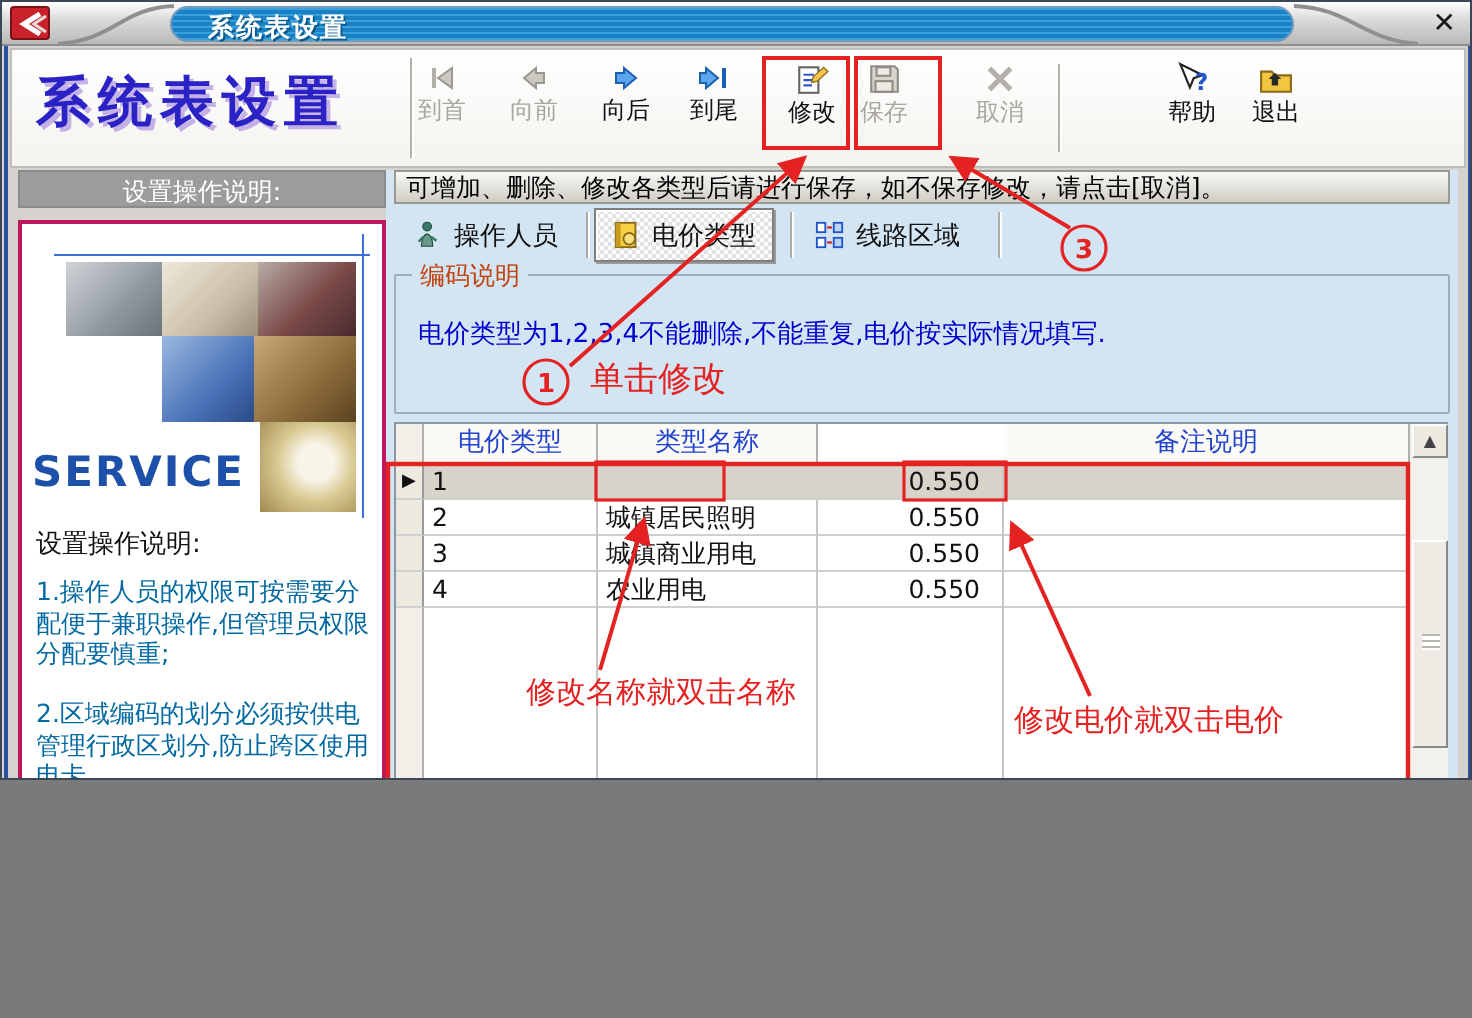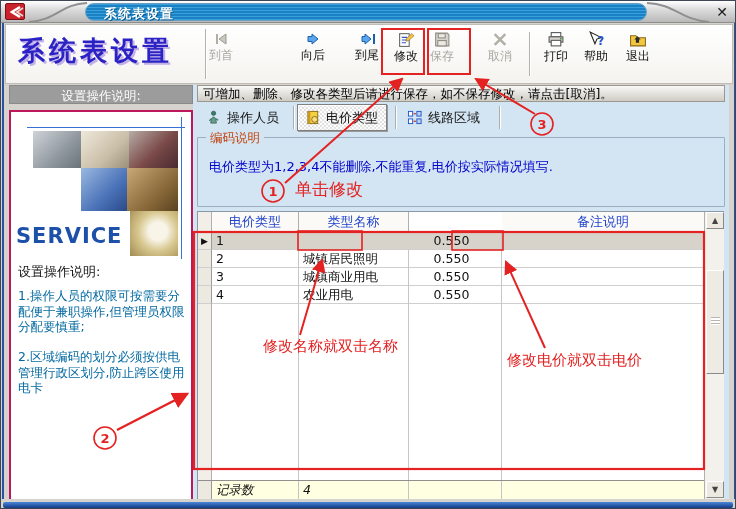--- a/index.html
+++ b/index.html
@@ -1,18 +1,18 @@
 <!DOCTYPE html>
 <html><head>
 <meta charset="utf-8">
 <style>
   html,body{margin:0;padding:0;background:#7a7a7a;}
   *{box-sizing:border-box;}
   #win{
-    position:relative;width:736px;height:509px;margin:0 auto;
+    position:relative;width:736px;height:390px;margin:0 auto;
     background:#d6d3ce;border:1px solid #3c4654;overflow:hidden;
     font-family:"DejaVu Sans",sans-serif;color:#111;
   }
   
   .titlebar{position:absolute;left:0;top:0;width:736px;height:22px;
     background:linear-gradient(#ffffff,#dcdcdc 40%,#b9b9b9);border-bottom:1px solid #8d8d8d;}
   .logo{position:absolute;left:4px;top:2px;width:20px;height:17px;background:#c9222b;
     border:1px solid #7c1016;border-radius:2px;}
   .logo svg{position:absolute;left:1px;top:1px;}
   .title-pill{position:absolute;left:84px;top:2px;width:562px;height:18px;border-radius:9px;
@@ -71,21 +71,21 @@
     font-size:13px;background:#fbfaf6;border-right:1px solid #b0b0b0;border-bottom:1px solid #8f8f8f;}
   .selcol{position:absolute;left:0;background:#f2efe8;border-right:1px solid #b0b0b0;}
   .selcell{position:absolute;left:0;top:0;width:14px;height:18px;background:#ece9e1;
     border-right:1px solid #9a9a9a;border-bottom:1px solid #cfcfcf;font-size:9px;line-height:18px;
     text-align:center;color:#111;}
   .tr{position:absolute;left:0;width:506px;height:18px;line-height:17px;font-size:12.5px;
     border-bottom:1px solid #cfcfcf;background:#fff;}
   .tr.selected{background:#d7d3ca;}
   .td{position:absolute;top:0;height:18px;overflow:hidden;white-space:nowrap;
     border-right:1px solid #c6c6c6;padding:0 4px;}
-  .td.num{text-align:center;padding-right:11px;}
+  .td.num{text-align:right;padding-right:11px;}
   .vline{position:absolute;width:1px;background:#c6c6c6;}
   .tfoot{position:absolute;left:0;top:268px;width:506px;height:19px;background:#ffffe1;
     border-top:1px solid #8f8f8f;font-size:12.5px;line-height:18px;}
   .tfoot .td{height:19px;font-style:italic;}
   
   .sbar{position:absolute;left:506px;top:0;width:20px;height:287px;background:#f3f1ec;
     border-left:1px solid #b0b0b0;}
   .sbtn{position:absolute;left:1px;width:18px;height:17px;background:#ece9e1;
     border:1px solid #fff;border-right-color:#8a8a8a;border-bottom-color:#8a8a8a;
     font-size:8px;text-align:center;line-height:15px;color:#444;cursor:pointer;}
@@ -130,27 +130,33 @@
     <div class="big-title">系统表设置</div>
     <div class="vsep" style="left:199px;"></div>
 
     <div class="tbtn disabled" style="left:193px;">
       <svg width="20" height="16" viewBox="0 0 16 16">
         <rect x="3" y="3" width="2" height="10" fill="#b0aea6"></rect>
         <path d="M13 3L6 8l7 5z" fill="#cac8c0" stroke="#9a988f" stroke-width="1"></path>
       </svg>
       <span>到首</span>
     </div>
+    <div class="tbtn disabled" style="left:239px;">
+      <svg width="20" height="16" viewBox="0 0 16 16">
+        <path d="M9 3L3 8l6 5v-2.5h4v-5H9z" fill="#cac8c0" stroke="#9a988f" stroke-width="1"></path>
+      </svg>
+      <span>向前</span>
+    </div>
     <div class="tbtn" style="left:285px;">
       <svg width="20" height="16" viewBox="0 0 16 16">
         <path d="M7 3l6 5-6 5v-2.5H3v-5h4z" fill="#5aa6ec" stroke="#1c5fae" stroke-width="1"></path>
       </svg>
       <span>向后</span>
     </div>
-    <div class="tbtn" style="left:329px;align-items:flex-end;">
+    <div class="tbtn" style="left:329px;">
       <svg width="20" height="16" viewBox="0 0 16 16">
         <path d="M4 3l6 5-6 5v-2.5H1v-5h3z" fill="#5aa6ec" stroke="#1c5fae" stroke-width="1"></path>
         <rect x="12" y="3" width="2" height="10" fill="#1c5fae"></rect>
       </svg>
       <span>到尾</span>
     </div>
     <div class="tbtn" style="left:378px;">
       <svg width="20" height="17" viewBox="0 0 16 16">
         <rect x="2" y="2.5" width="9" height="12" fill="#fff" stroke="#666"></rect>
         <path d="M4 6h5M4 8.5h5M4 11h4" stroke="#3355cc" stroke-width="1"></path>
@@ -166,29 +172,20 @@
       </svg>
       <span>保存</span>
     </div>
     <div class="tbtn disabled" style="left:472px;">
       <svg width="20" height="17" viewBox="0 0 16 16">
         <path d="M3 3L13 13M13 3L3 13" stroke="#b2b0a8" stroke-width="2.4"></path>
       </svg>
       <span>取消</span>
     </div>
     <div class="vsep" style="left:523px;top:7px;height:44px;"></div>
-    <div class="tbtn" style="left:528px;">
-      <svg width="20" height="17" viewBox="0 0 16 16">
-        <rect x="3.5" y="1.5" width="9" height="4" fill="#fff" stroke="#555"></rect>
-        <rect x="1.5" y="5.5" width="13" height="5" fill="#d8d5cf" stroke="#555"></rect>
-        <circle cx="12.5" cy="7.2" r="0.9" fill="#3a9a3a"></circle>
-        <rect x="3.5" y="8.8" width="9" height="5.2" fill="#fff" stroke="#555"></rect>
-      </svg>
-      <span>打印</span>
-    </div>
     <div class="tbtn" style="left:568px;">
       <svg width="20" height="17" viewBox="0 0 16 16">
         <path d="M2.5 1l4.5 11 1.8-4.4L13 6.2z" fill="#fff" stroke="#222" stroke-width="1"></path>
         <text x="12.5" y="13" text-anchor="middle" font-size="11" font-weight="bold" fill="#2255cc" font-family="DejaVu Sans, sans-serif">?</text>
       </svg>
       <span>帮助</span>
     </div>
     <div class="tbtn" style="left:610px;">
       <svg width="20" height="17" viewBox="0 0 16 16">
         <path d="M1 4.5h5l1.5 1.8H15V14H1z" fill="#f3c63f" stroke="#8a6a1a"></path>

